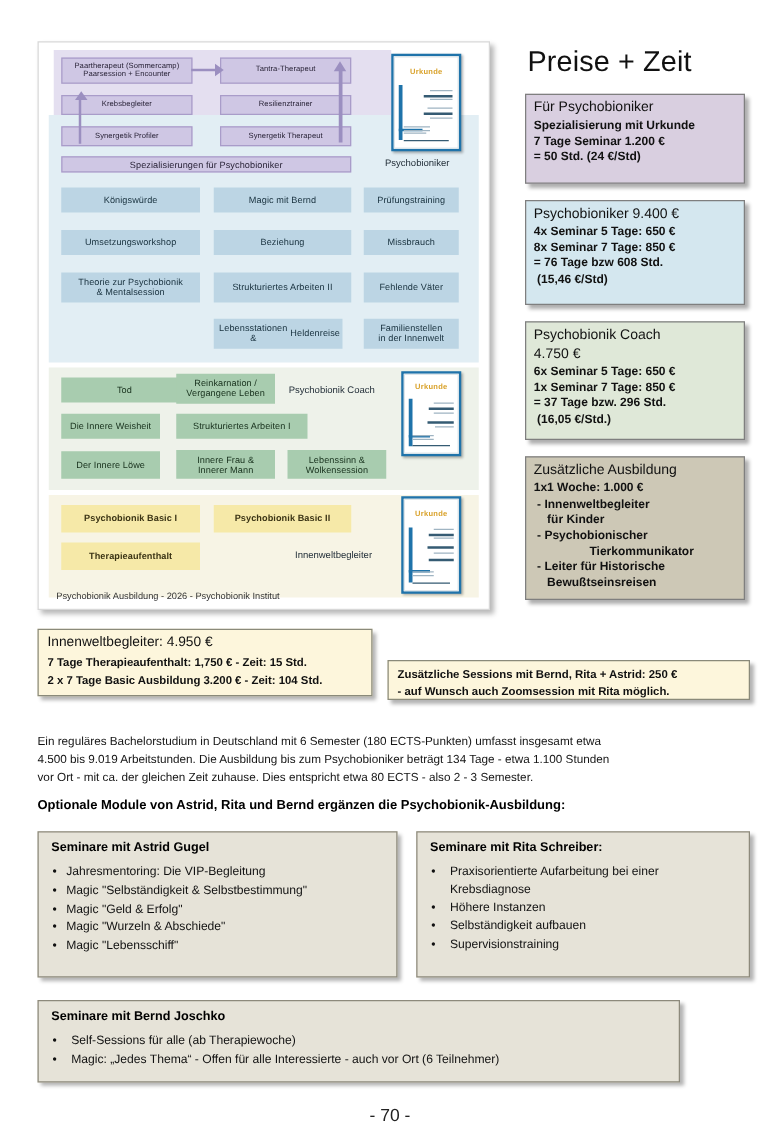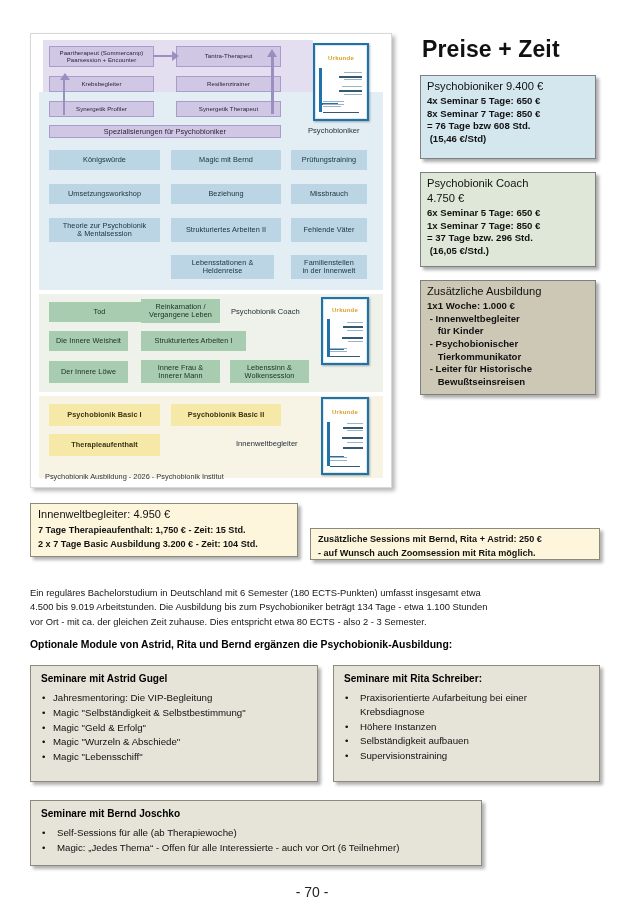--- a/index.html
+++ b/index.html
@@ -71,21 +71,21 @@
   .urk-line.dark{ background:#355b73; }
 
   .footer-cred{
     position:absolute; left:14px; bottom:6px;
     font-size:7.4px; color:#333;
   }
 
   
   #right-col{ position:absolute; left:420px; top:36px; width:176px; }
   h1#title{
-    margin:0 0 12px 2px; font-size:23px; font-weight:bold; color:#111;
+    margin:0 0 12px 2px; font-size:23px; font-weight:normal; color:#111;
     letter-spacing:.005em;
   }
   .pricebox{
     border:1px solid #7f7f7f;
     box-shadow:3px 3px 3px rgba(0,0,0,.32);
     padding:4px 6px 6px 6px;
     margin-bottom:13px;
   }
   .pricebox .head{ font-size:11.2px; margin-bottom:3px; color:#111; }
   .pricebox .line{ font-size:9.6px; font-weight:bold; line-height:1.32; color:#111; }
@@ -207,21 +207,21 @@
     <span>Theorie zur Psychobionik</span>
     <span>&amp; Mentalsession</span>
   </div>
   <div class="node n-blue" style="left:140px; top:184px; width:110px; height:24px;">
     <span>Strukturiertes Arbeiten II</span>
   </div>
   <div class="node n-blue" style="left:260px; top:184px; width:76px; height:24px;">
     <span>Fehlende Väter</span>
   </div>
 
-  <div class="node n-blue" style="left:140px; top:221px; width:103px; height:24px; flex-direction:column;">
+  <div class="node n-blue" style="left:140px; top:221px; width:103px; height:24px; ">
     <span>Lebensstationen &amp;</span>
     <span>Heldenreise</span>
   </div>
   <div class="node n-blue" style="left:260px; top:221px; width:76px; height:24px; flex-direction:column;">
     <span>Familienstellen</span>
     <span>in der Innenwelt</span>
   </div>
 
   <div class="node n-green" style="left:18px; top:268px; width:101px; height:20px;">
     <span>Tod</span>
@@ -312,20 +312,26 @@
       <div class="urk-line dark" style="left:14%; top:92%; right:14%;"></div>
     </div>
   </div>
 
   <div class="footer-cred">Psychobionik Ausbildung - 2026 - Psychobionik Institut</div>
 </div>
 
 <div id="right-col">
   <h1 id="title">Preise + Zeit</h1>
 
+  <div class="pricebox pb-purple" style="height:72px;">
+    <div class="head">Für Psychobioniker</div>
+    <div class="line">Spezialisierung mit Urkunde</div>
+    <div class="line">7 Tage Seminar 1.200 €</div>
+    <div class="line">= 50 Std. (24 €/Std)</div>
+  </div>
 
   <div class="pricebox pb-blue" style="height:84px;">
     <div class="head">Psychobioniker 9.400 €</div>
     <div class="line">4x Seminar 5 Tage: 650 €</div>
     <div class="line">8x Seminar 7 Tage: 850 €</div>
     <div class="line">= 76 Tage bzw 608 Std.</div>
     <div class="line" style="white-space:pre;"> (15,46 €/Std)</div>
   </div>
 
   <div class="pricebox pb-green" style="height:95px;">
@@ -336,21 +342,21 @@
     <div class="line">= 37 Tage bzw. 296 Std.</div>
     <div class="line" style="white-space:pre;"> (16,05 €/Std.)</div>
   </div>
 
   <div class="pricebox pb-tan" style="height:115px;">
     <div class="head">Zusätzliche Ausbildung</div>
     <div class="line" style="white-space:pre;">1x1 Woche: 1.000 €</div>
     <div class="line" style="white-space:pre;"> - Innenweltbegleiter</div>
     <div class="line" style="white-space:pre;">    für Kinder</div>
     <div class="line" style="white-space:pre;"> - Psychobionischer</div>
-    <div class="line" style="white-space:pre;">    Tierkommunikator</div>
+    <div class="line" style="white-space:pre;text-align:center;">    Tierkommunikator</div>
     <div class="line" style="white-space:pre;"> - Leiter für Historische</div>
     <div class="line" style="white-space:pre;">    Bewußtseinsreisen</div>
   </div>
 </div>
 
 <div class="notebox" style="left:30px; top:503px; width:268px; height:54px;">
   <div class="nhead">Innenweltbegleiter: 4.950 €</div>
   <div class="nline">7 Tage Therapieaufenthalt: 1,750 € - Zeit: 15 Std.</div>
   <div class="nline">2 x 7 Tage Basic Ausbildung 3.200 € - Zeit: 104 Std.</div>
 </div>
@@ -382,21 +388,21 @@
 <div class="semibox" style="left:333px; top:665px; width:267px; height:117px;">
   <div class="shead">Seminare mit Rita Schreiber:</div>
   <ul>
     <li style="padding-left:16px;"><span class="bullet">•</span><span>Praxisorientierte Aufarbeitung bei einer Krebsdiagnose</span></li>
     <li style="padding-left:16px;"><span class="bullet">•</span><span>Höhere Instanzen</span></li>
     <li style="padding-left:16px;"><span class="bullet">•</span><span>Selbständigkeit aufbauen</span></li>
     <li style="padding-left:16px;"><span class="bullet">•</span><span>Supervisionstraining</span></li>
   </ul>
 </div>
 
-<div class="semibox" style="left:30px; top:800px; width:452px; height:66px;">
+<div class="semibox" style="left:30px; top:800px; width:514px; height:66px;">
   <div class="shead">Seminare mit Bernd Joschko</div>
   <ul>
     <li style="padding-left:16px;"><span class="bullet">•</span><span>Self-Sessions für alle (ab Therapiewoche)</span></li>
     <li style="padding-left:16px;"><span class="bullet">•</span><span>Magic: „Jedes Thema“ - Offen für alle Interessierte - auch vor Ort (6 Teilnehmer)</span></li>
   </ul>
 </div>
 
 <div id="pagenum">- 70 -</div>
 
 </body></html>

